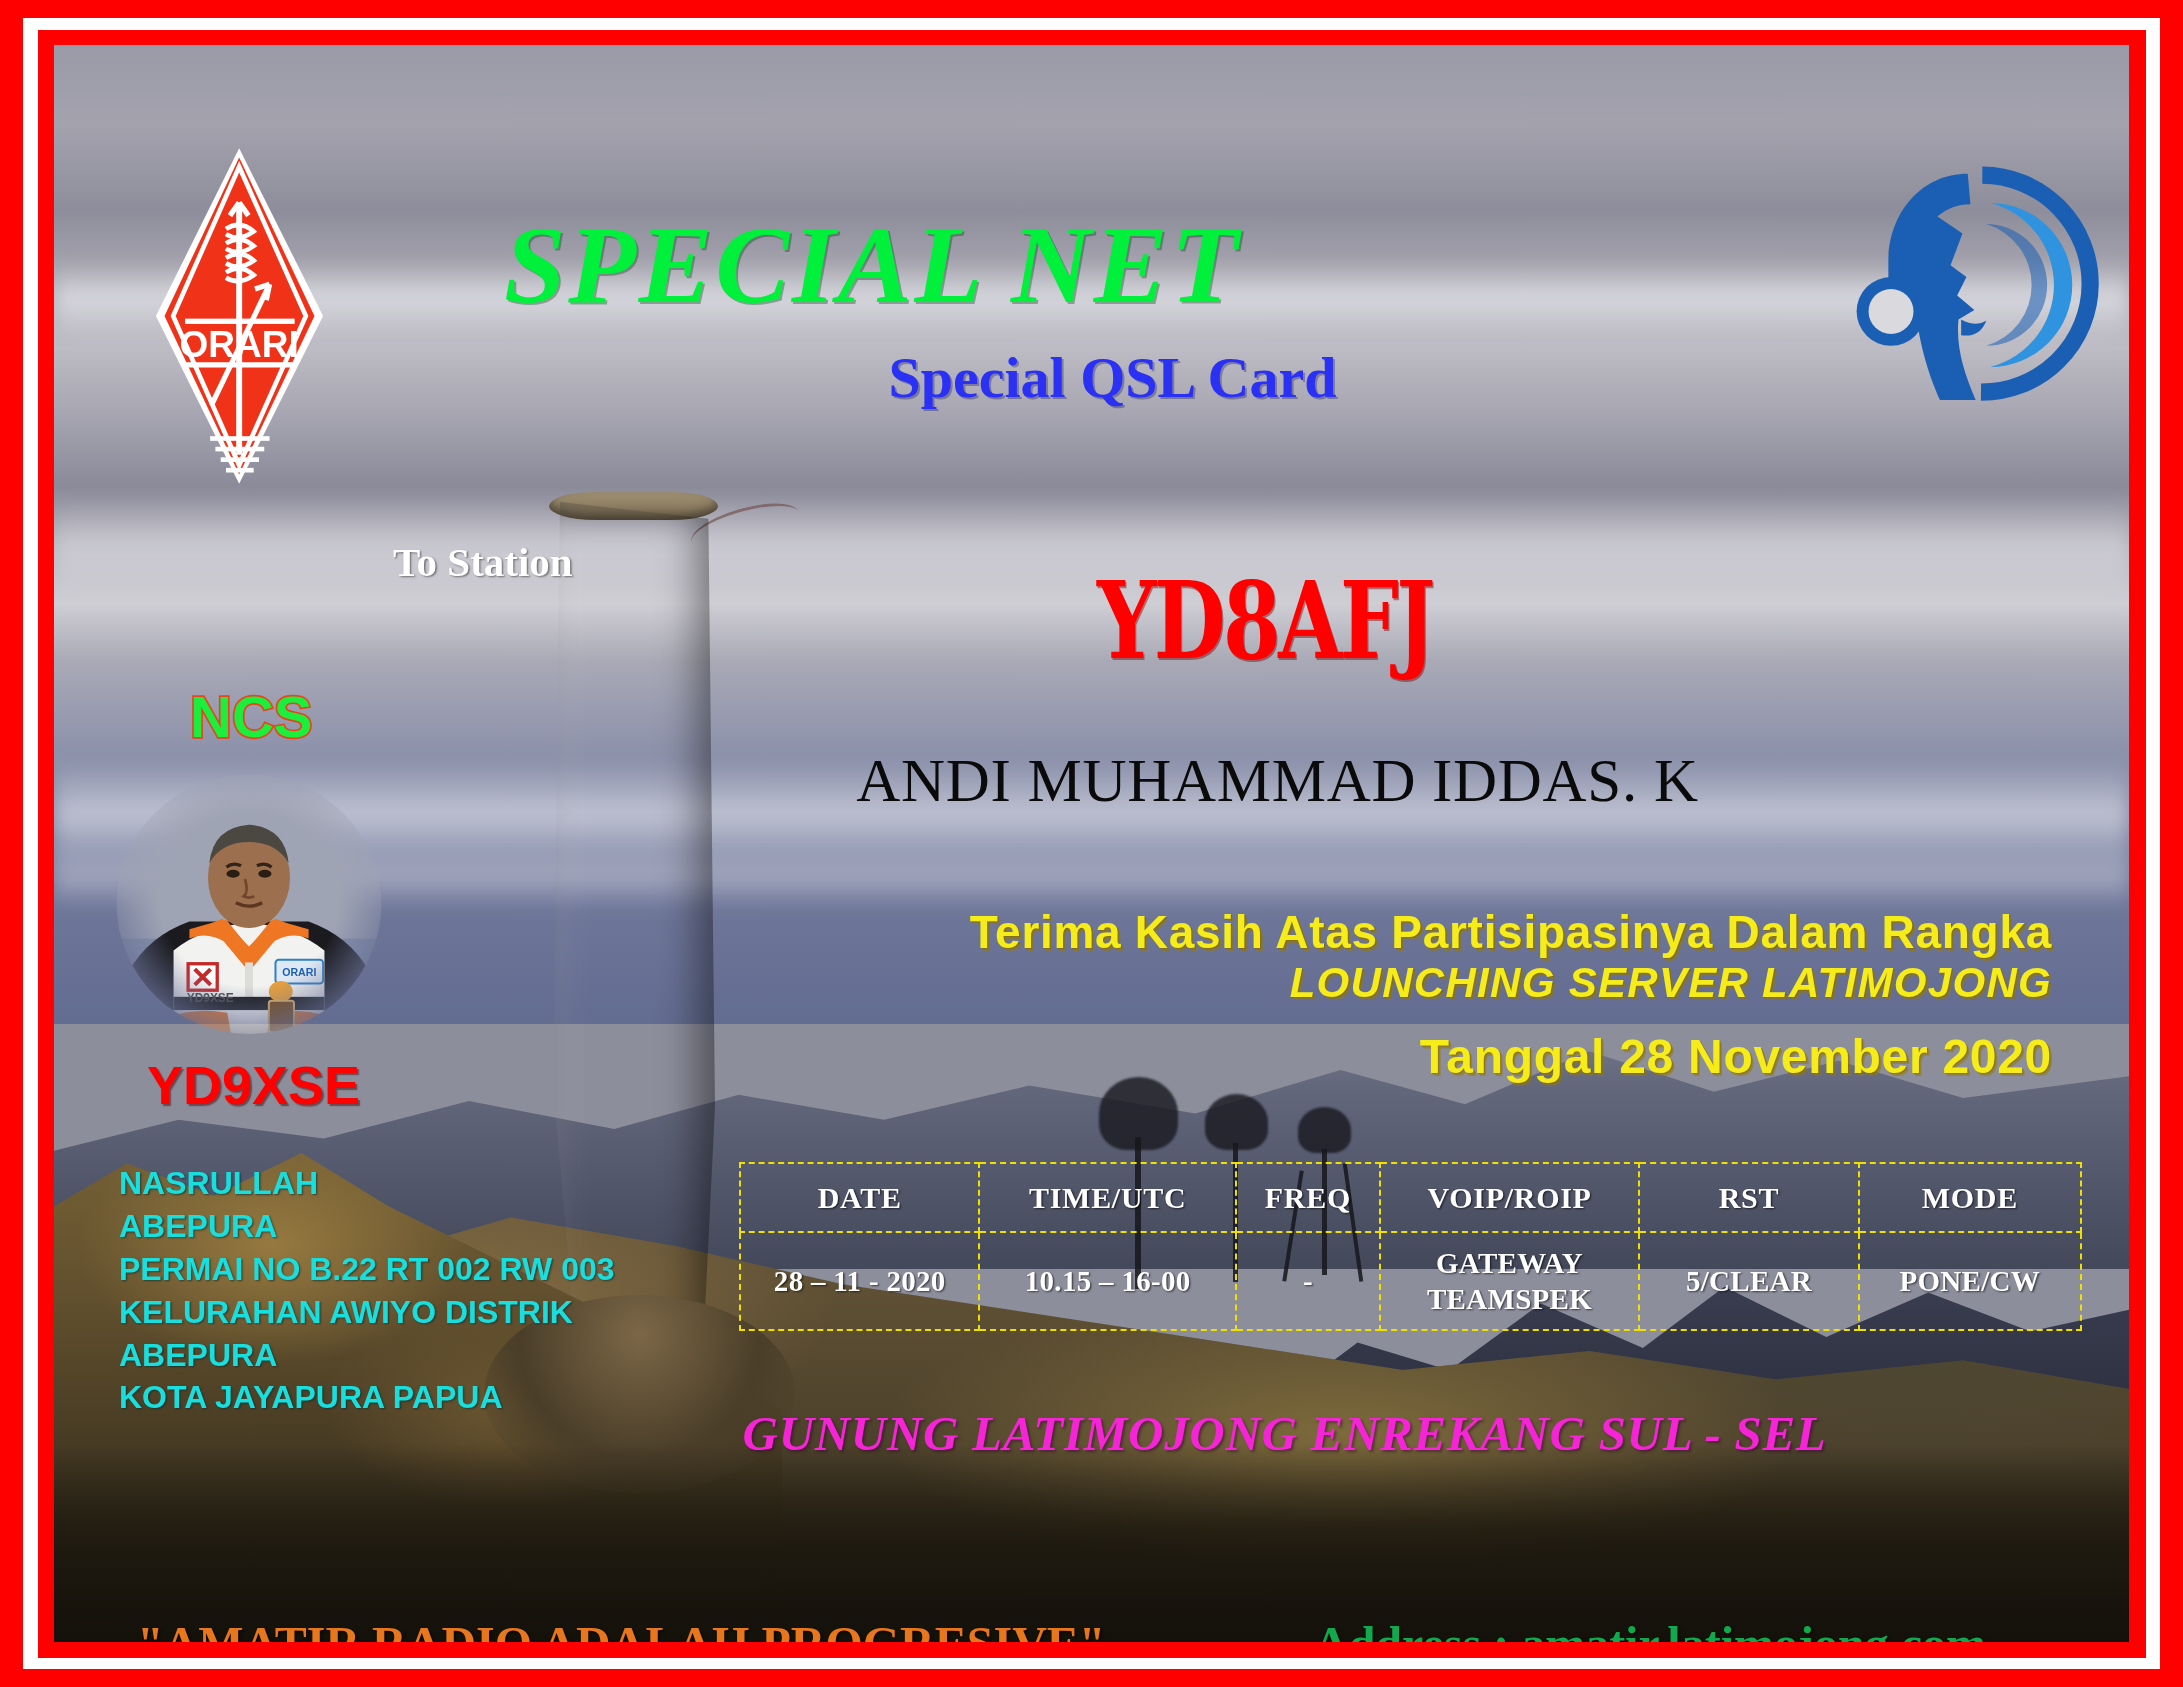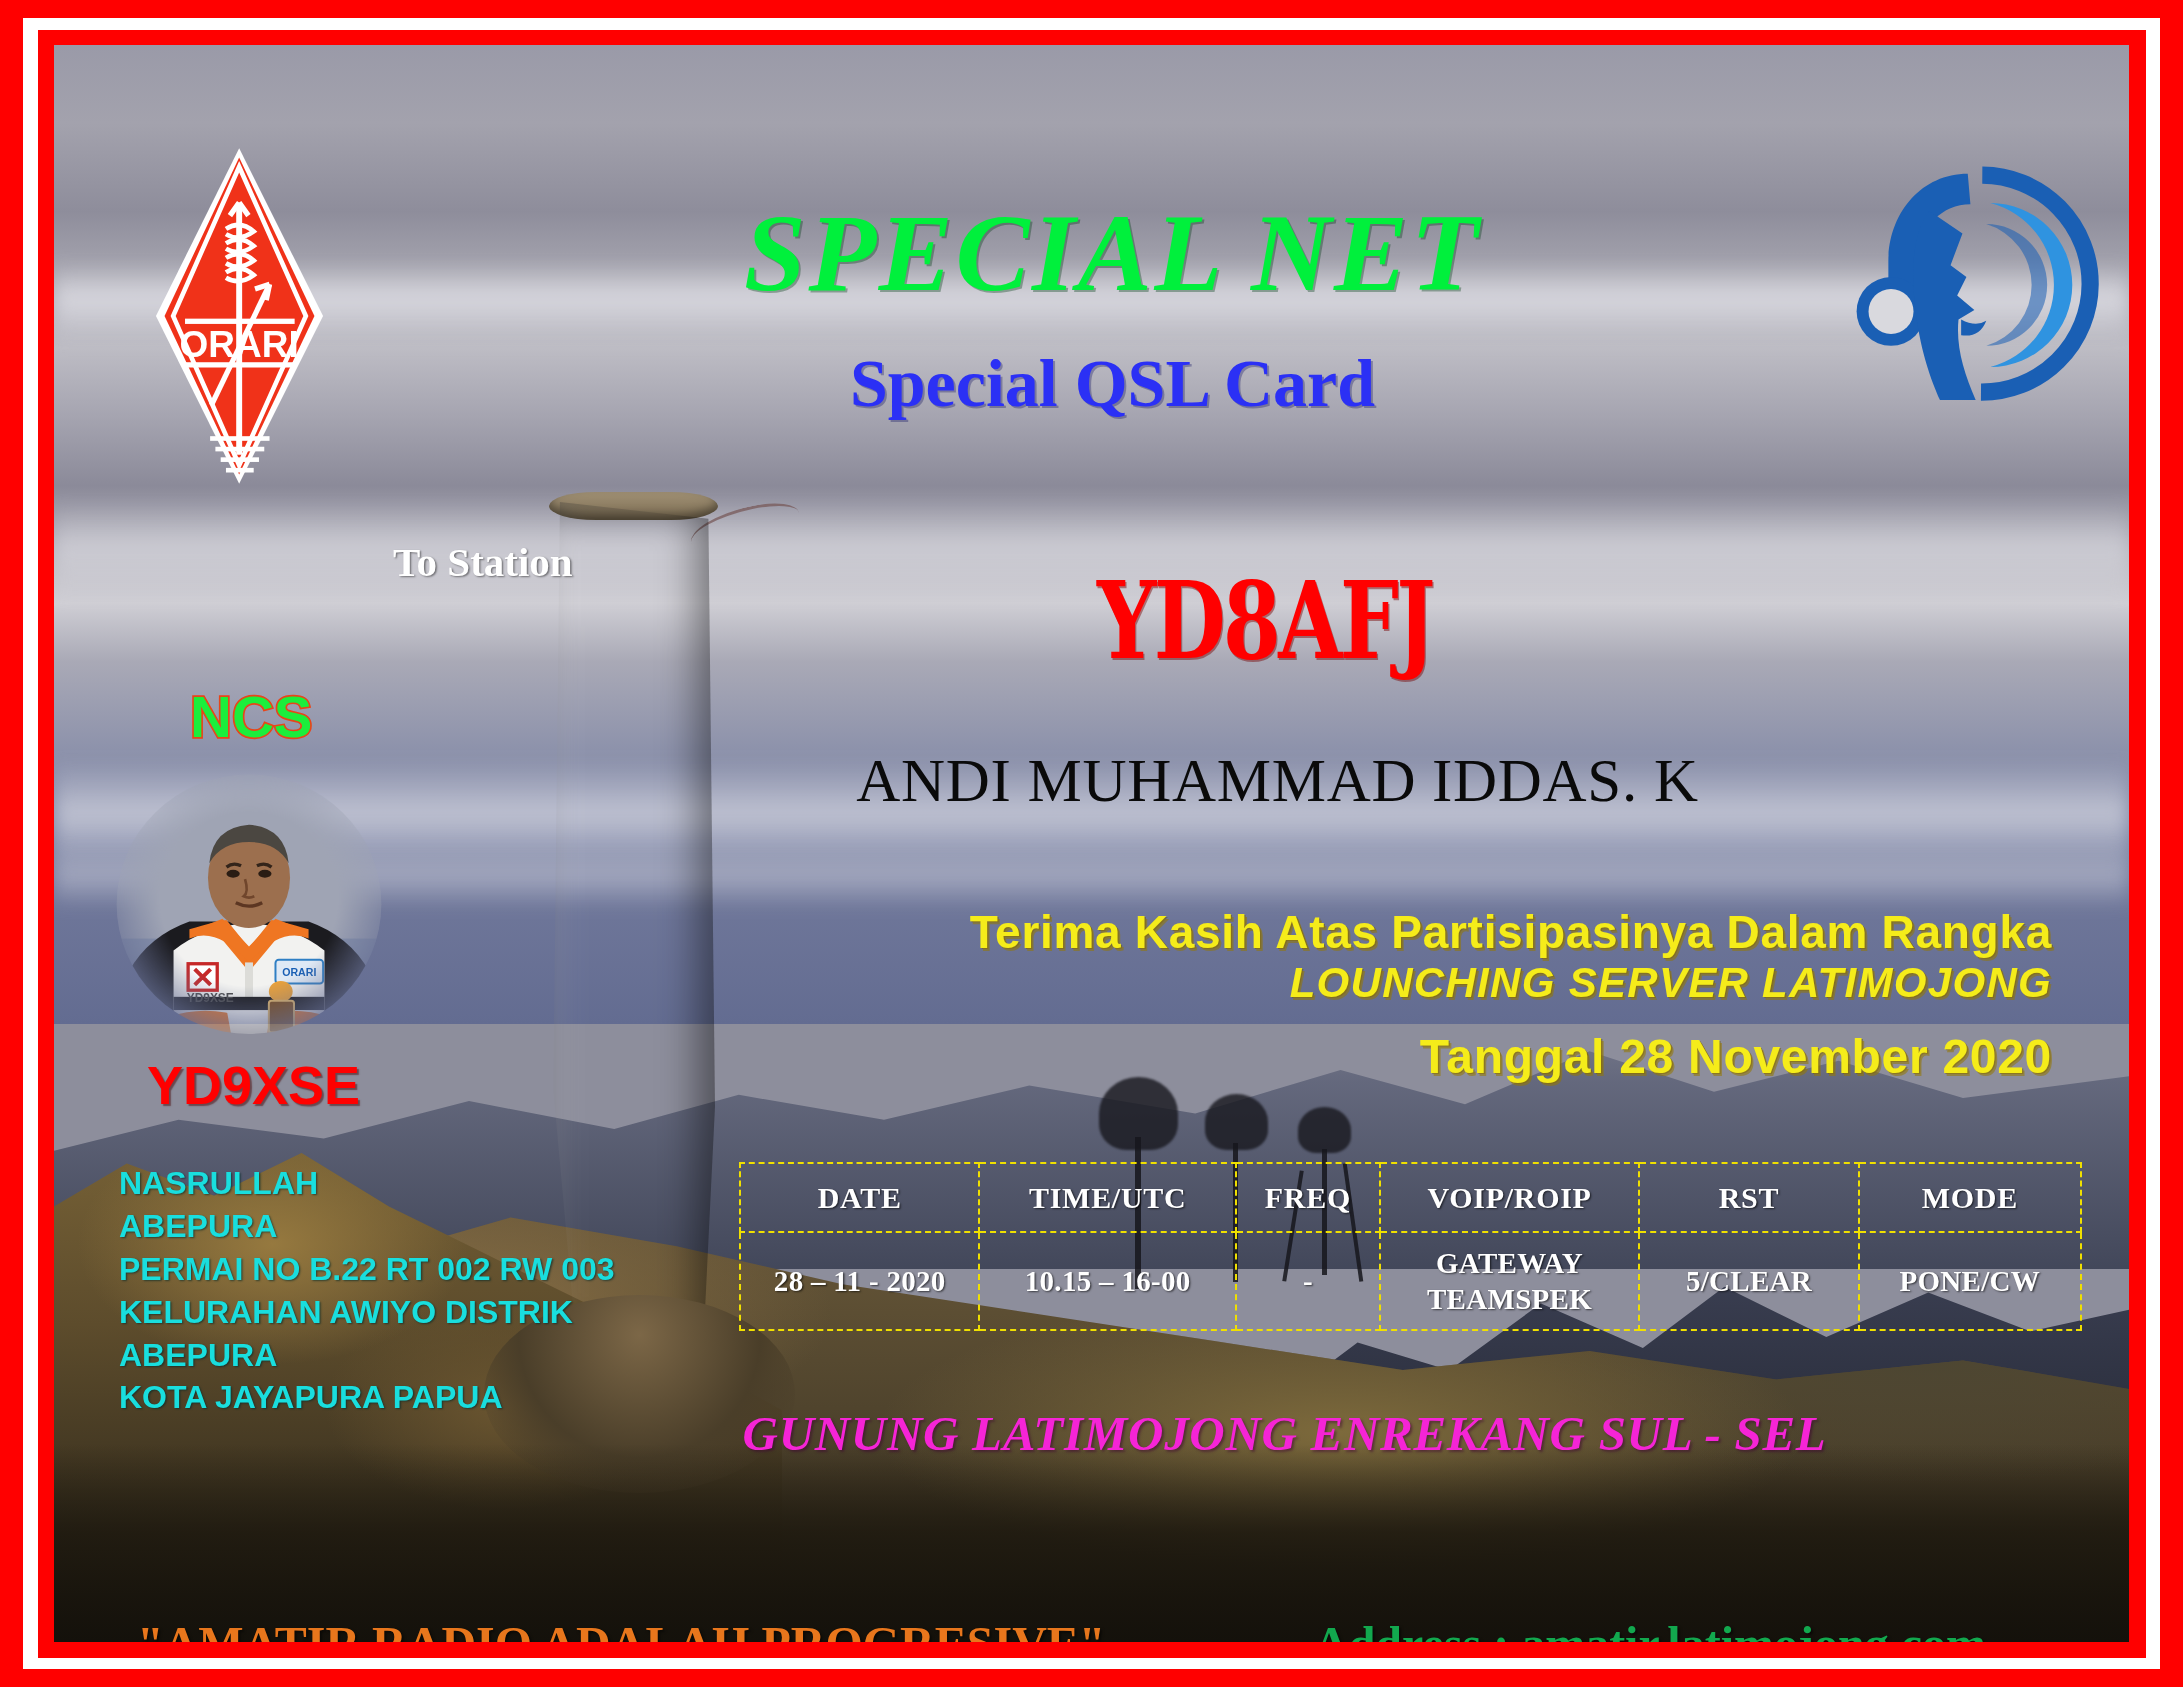--- a/index.html
+++ b/index.html
@@ -146,35 +146,35 @@
     position: absolute; left: 98px; top: 99px;
     width: 175px; height: 344px;
   }
   .headset-logo {
     position: absolute; left: 1796px; top: 109px;
     width: 258px; height: 258px;
   }
 
   
   .t-special-net {
-    position: absolute; left: 450px; top: 152px; width: 1217px;
-    text-align: center;
+    position: absolute; left: 450px; top: 164px; width: 1217px;
+    text-align: left;
     font-family: "Liberation Serif", serif;
     font-style: italic; font-weight: bold;
     font-size: 111px; line-height: 1;
     color: #00f03c;
     letter-spacing: 2.6px;
     text-shadow: 2px 2px 0 rgba(0,60,20,.35);
   }
   .t-qsl {
     position: absolute; left: 450px; top: 304px; width: 1217px;
     text-align: center;
     font-family: "Liberation Serif", serif;
     font-weight: bold;
-    font-size: 68px; line-height: 1;
+    font-size: 58px; line-height: 1;
     color: #2b30f5;
     text-shadow: 2px 2px 0 rgba(0,0,90,.3);
   }
   .t-to-station {
     position: absolute; left: 339px; top: 493px;
     font-family: "Liberation Serif", serif;
     font-weight: bold; font-size: 41px;
     color: #ffffff;
     text-shadow: 1.3px 1.3px 2px rgba(0,0,0,.45);
   }

